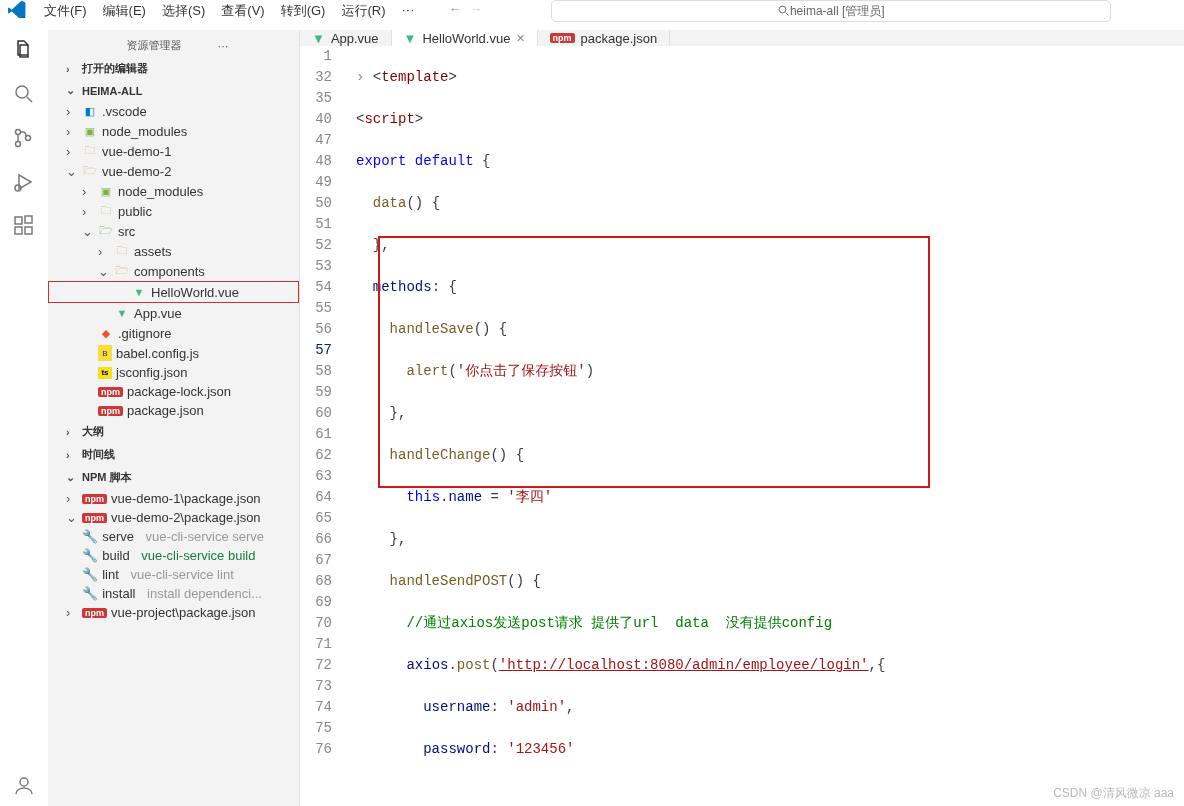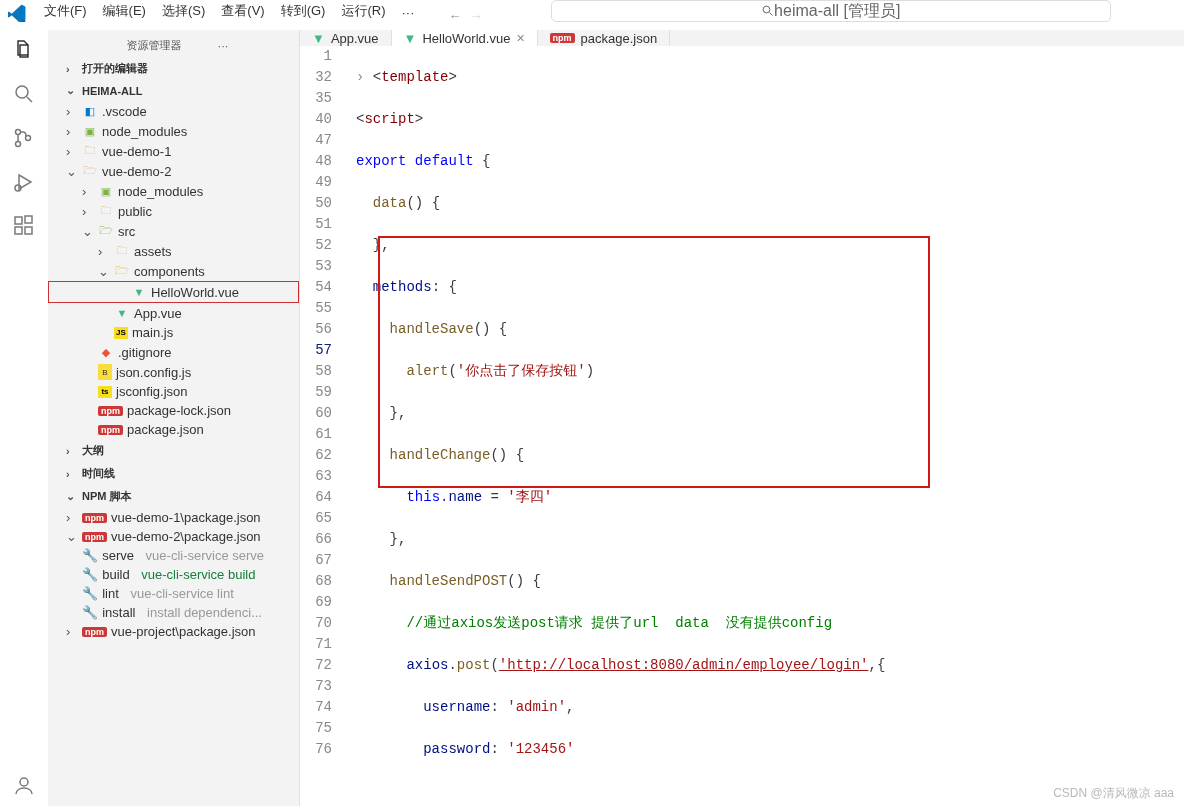--- a/index.html
+++ b/index.html
@@ -1,22 +1,22 @@
 <!DOCTYPE html>
 <html><head>
 <meta charset="utf-8">
 <style>
 * { margin:0; padding:0; box-sizing:border-box; }
 body { font-family:"Segoe UI","Microsoft YaHei",sans-serif; font-size:13px; color:#333; background:#fff; width:1184px; height:806px; overflow:hidden; position:relative; }
-.menubar { height:30px; display:flex; align-items:flex-end; padding:8px 8px; gap:4px; }
+.menubar { height:30px; display:flex; align-items:flex-start; padding:0 8px; gap:4px; }
 .vscode-logo { width:18px; height:18px; margin-right:8px; }
 .menu-item { padding:2px 6px; cursor:pointer; border-radius:3px; }
 .nav-arrows { margin-left:24px; display:flex; gap:8px; color:#888; }
 .search-center { flex:1; display:flex; justify-content:center; }
-.search-box { width:560px; height:22px; background:#fff; border:1px solid #ddd; border-radius:5px; display:flex; align-items:center; justify-content:center; color:#666; font-size:16px; }
+.search-box { width:560px; height:22px; background:#fff; border:1px solid #ddd; border-radius:5px; display:flex; align-items:center; justify-content:center; color:#666; font-size:12px; }
 .main { display:flex; height:776px; }
 .activity-bar { width:48px; background:#fff; display:flex; flex-direction:column; align-items:center; padding-top:8px; gap:20px; position:relative; }
 .activity-icon { color:#7a7a7a; cursor:pointer; }
 .activity-icon.active { color:#333; }
 .activity-bottom { position:absolute; bottom:8px; }
 .sidebar { width:252px; background:#f3f3f3; border-right:1px solid #e0e0e0; overflow-y:auto; overflow-x:hidden; }
 .sidebar-header { display:flex; justify-content:center; align-items:center; padding:8px 10px 4px 18px; font-size:11px; color:#555;gap:36px; }
 .tree-item { display:flex; align-items:center; padding:2px 0 2px 4px; cursor:pointer; gap:4px; white-space:nowrap; }
 .tree-caret { width:12px; display:inline-block; color:#555; }
 .tree-icon { width:16px; height:16px; display:inline-flex; align-items:center; justify-content:center; font-size:11px; }
@@ -173,34 +173,29 @@
     <div class="tree-item indent-4 highlighted">
         <span class="tree-caret"></span>
         <span class="tree-icon vue-icon">▼</span>
         <span>HelloWorld.vue</span>
       </div>
     <div class="tree-item indent-3">
         <span class="tree-caret"></span>
         <span class="tree-icon vue-icon">▼</span>
         <span>App.vue</span>
       </div>
-    <div class="tree-item indent-3">
-        <span class="tree-caret"></span>
-        <span class="js-icon">JS</span>
-        <span>main.js</span>
-      </div>
     <div class="tree-item indent-2">
         <span class="tree-caret"></span>
         <span class="tree-icon git-icon">◆</span>
         <span>.gitignore</span>
       </div>
     <div class="tree-item indent-2">
         <span class="tree-caret"></span>
         <span class="tree-icon babel-icon">B</span>
-        <span>json.config.js</span>
+        <span>babel.config.js</span>
       </div>
     <div class="tree-item indent-2">
         <span class="tree-caret"></span>
         <span class="js-icon">ts</span>
         <span>jsconfig.json</span>
       </div>
     <div class="tree-item indent-2">
         <span class="tree-caret"></span>
         <span class="npm-badge">npm</span>
         <span>package-lock.json</span>

